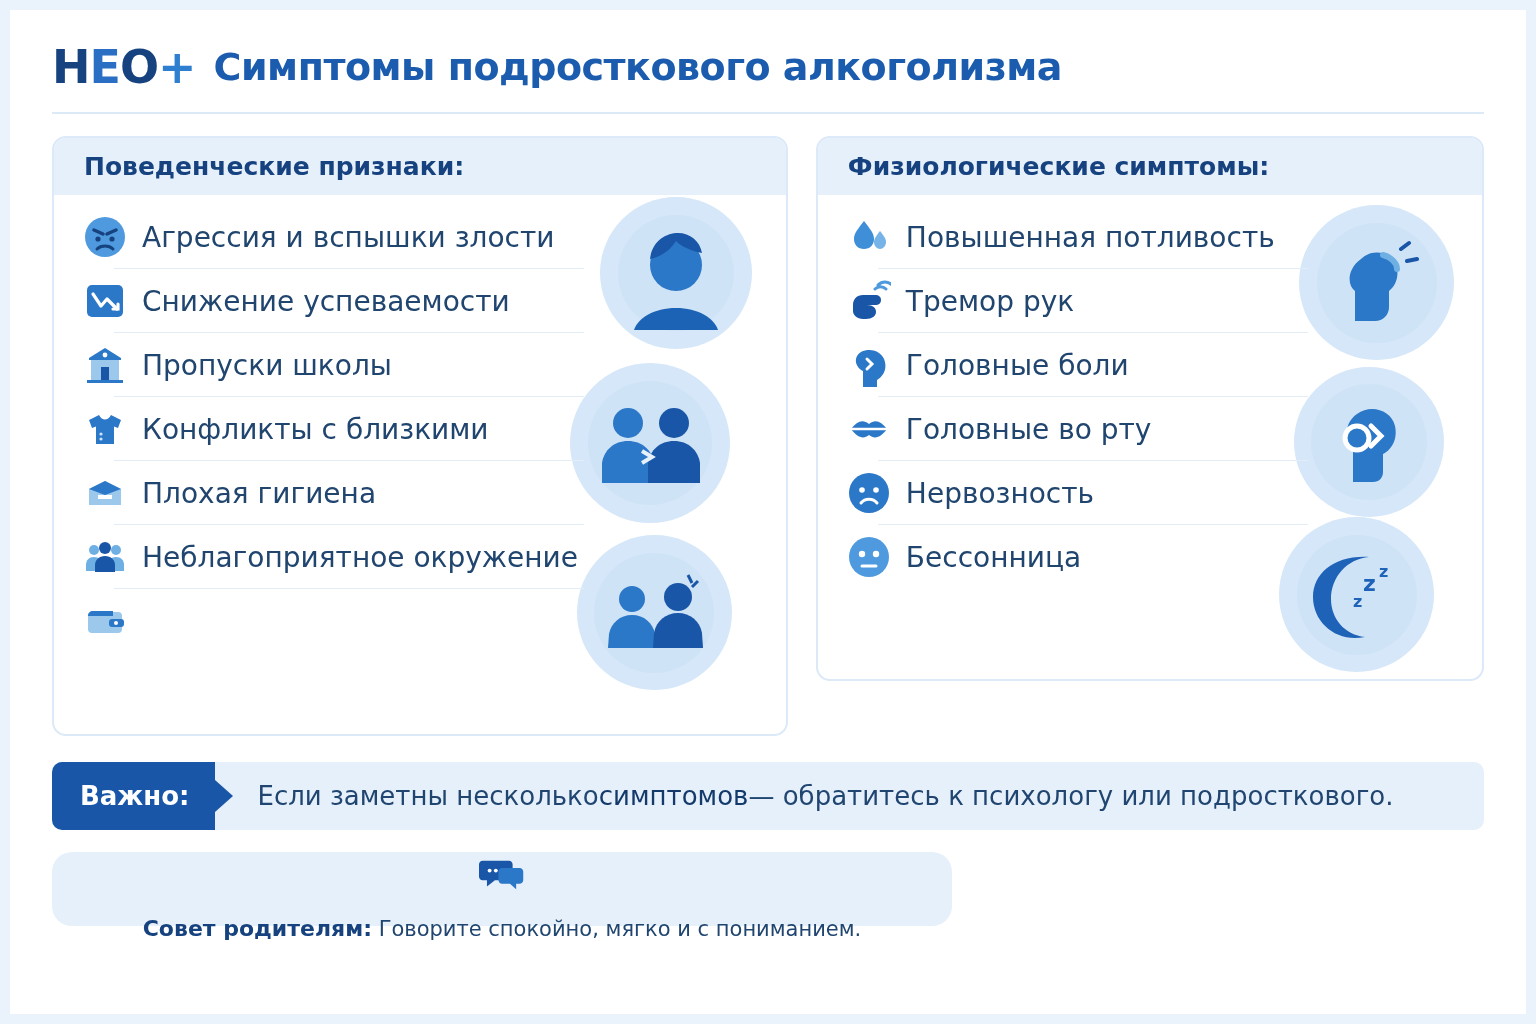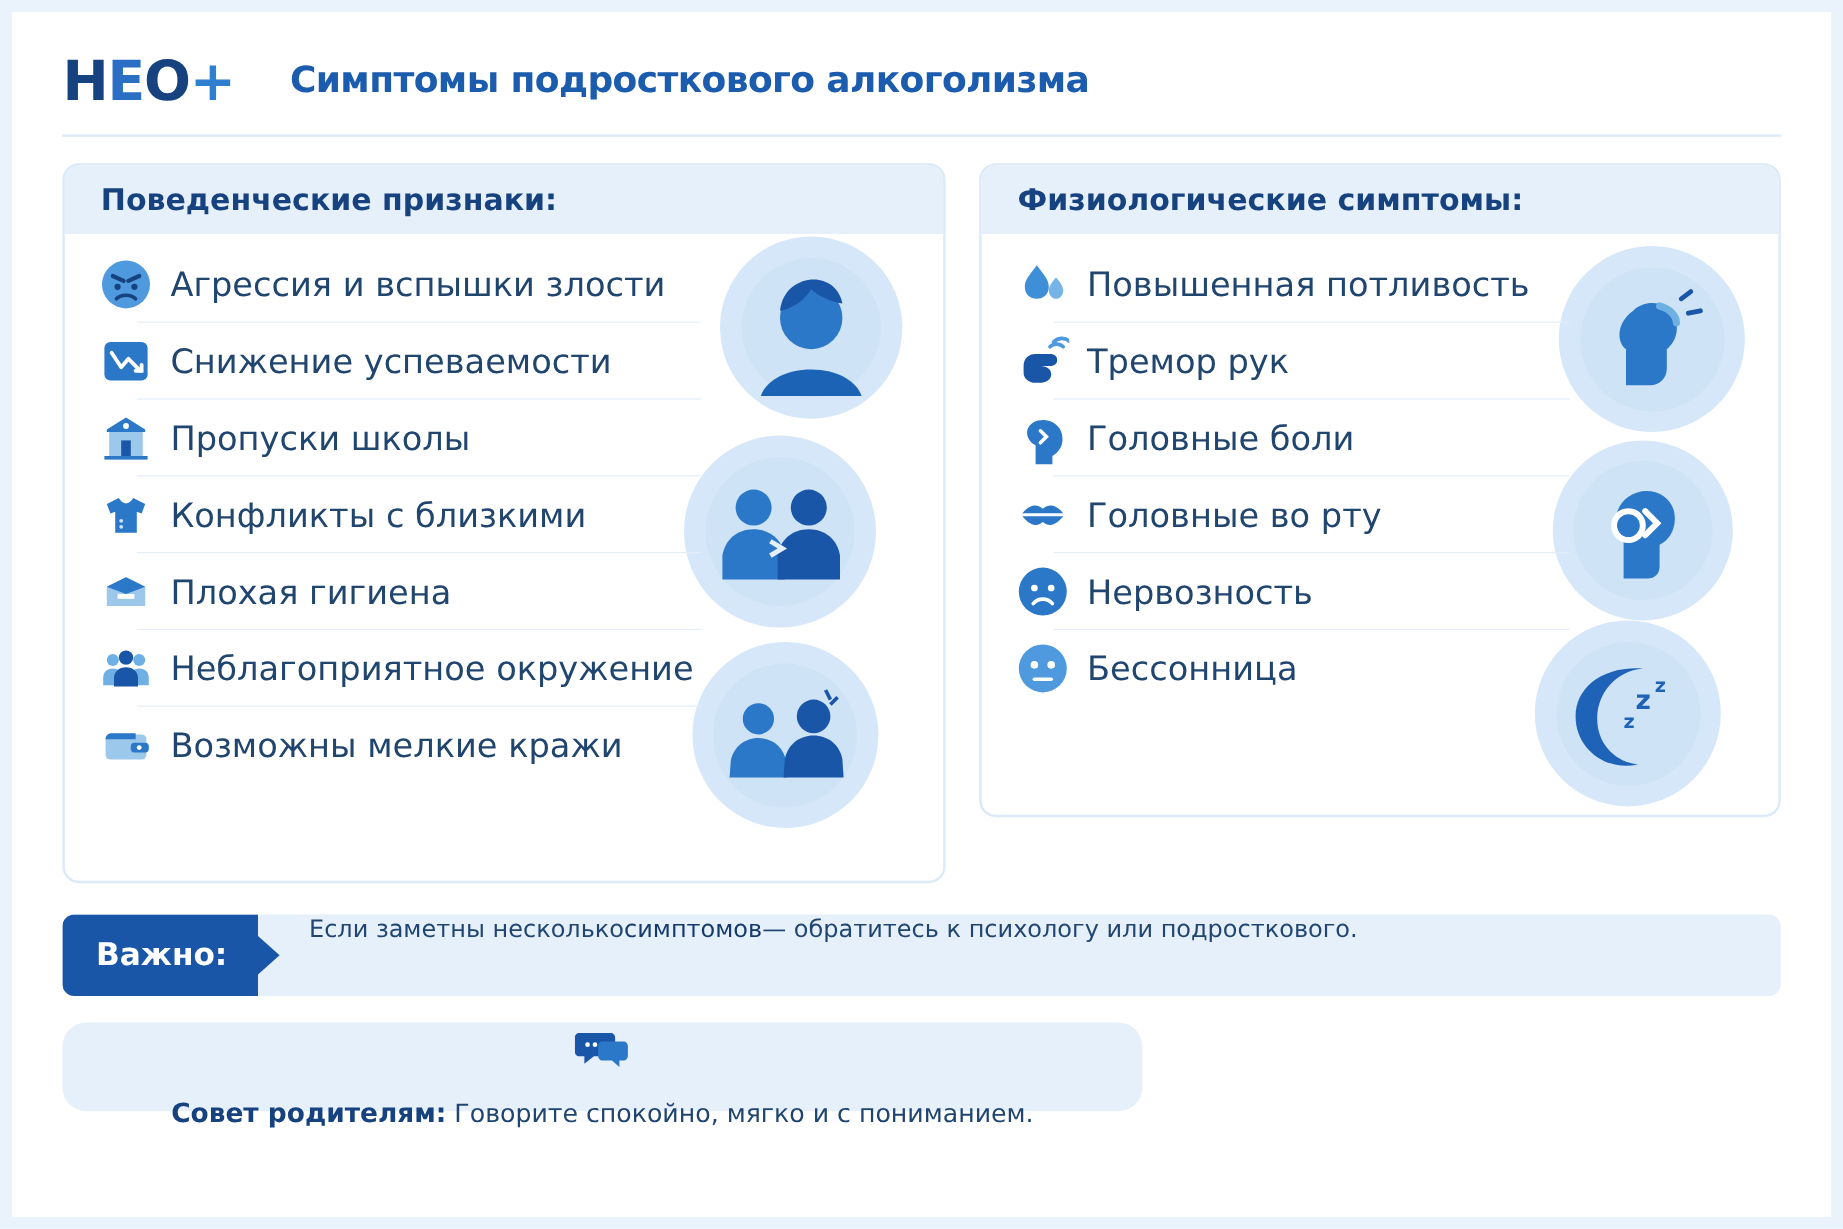--- a/index.html
+++ b/index.html
@@ -35,26 +35,25 @@
     font-size: 46px;
     font-weight: 700;
     letter-spacing: -1px;
     color: #1e54a6;
     font-family: "DejaVu Sans", sans-serif;
   }
   .logo .logo-dark { color: #16427f; }
   .logo .logo-mid  { color: #2a6fc4; }
   .logo .logo-plus { color: #2f7fd0; font-weight: 700; }
   .title {
-    font-size: 30px;
+    font-size: 38px;
     font-weight: 700;
     color: #1b5cae;
     font-family: "DejaVu Sans", sans-serif;
     letter-spacing: -0.5px;
-    margin-left: 28px;
   }
   .header-rule {
     margin: 18px 42px 0 42px;
     height: 2px;
     background: #dce9f7;
   }
 
   
   .columns {
     display: flex;
@@ -164,23 +163,23 @@
     position: absolute;
     right: -18px;
     top: 50%;
     transform: translateY(-50%);
     border-left: 18px solid #1a56a8;
     border-top: 16px solid transparent;
     border-bottom: 16px solid transparent;
   }
   .important-text {
     display: flex;
-    align-items: flex-start;
+    align-items: center;
     padding-left: 42px;
-    font-size: 20px;
+    font-size: 26px;
     color: #1f4570;
     font-family: "DejaVu Sans", sans-serif;
   }
   .important-text b { font-weight: 400; color: #143a6b; }
 
   
   .advice {
     margin: 22px 42px 0 42px;
     width: 900px;
     height: 74px;
@@ -334,21 +333,20 @@
 
           <div class="item">
             <div class="ico">
               <svg width="44" height="44" viewBox="0 0 44 44">
                 <rect x="5" y="13" width="34" height="21" rx="4" fill="#9cc8ec"></rect>
                 <path d="M5 17c0-3 2-5 5-5h20v5z" fill="#2b77c8"></path>
                 <rect x="26" y="20" width="15" height="8" rx="3" fill="#2b77c8"></rect>
                 <circle cx="33" cy="24" r="2" fill="#ffffff"></circle>
               </svg>
             </div>
-            <div class="item-label">Возможны мелкие кражи</div>
 
           </div>
 
         </div>
       </div>
     </div>
 
     <div class="card right">
       <div class="card-head">Физиологические симптомы:</div>
       <div class="card-body">

